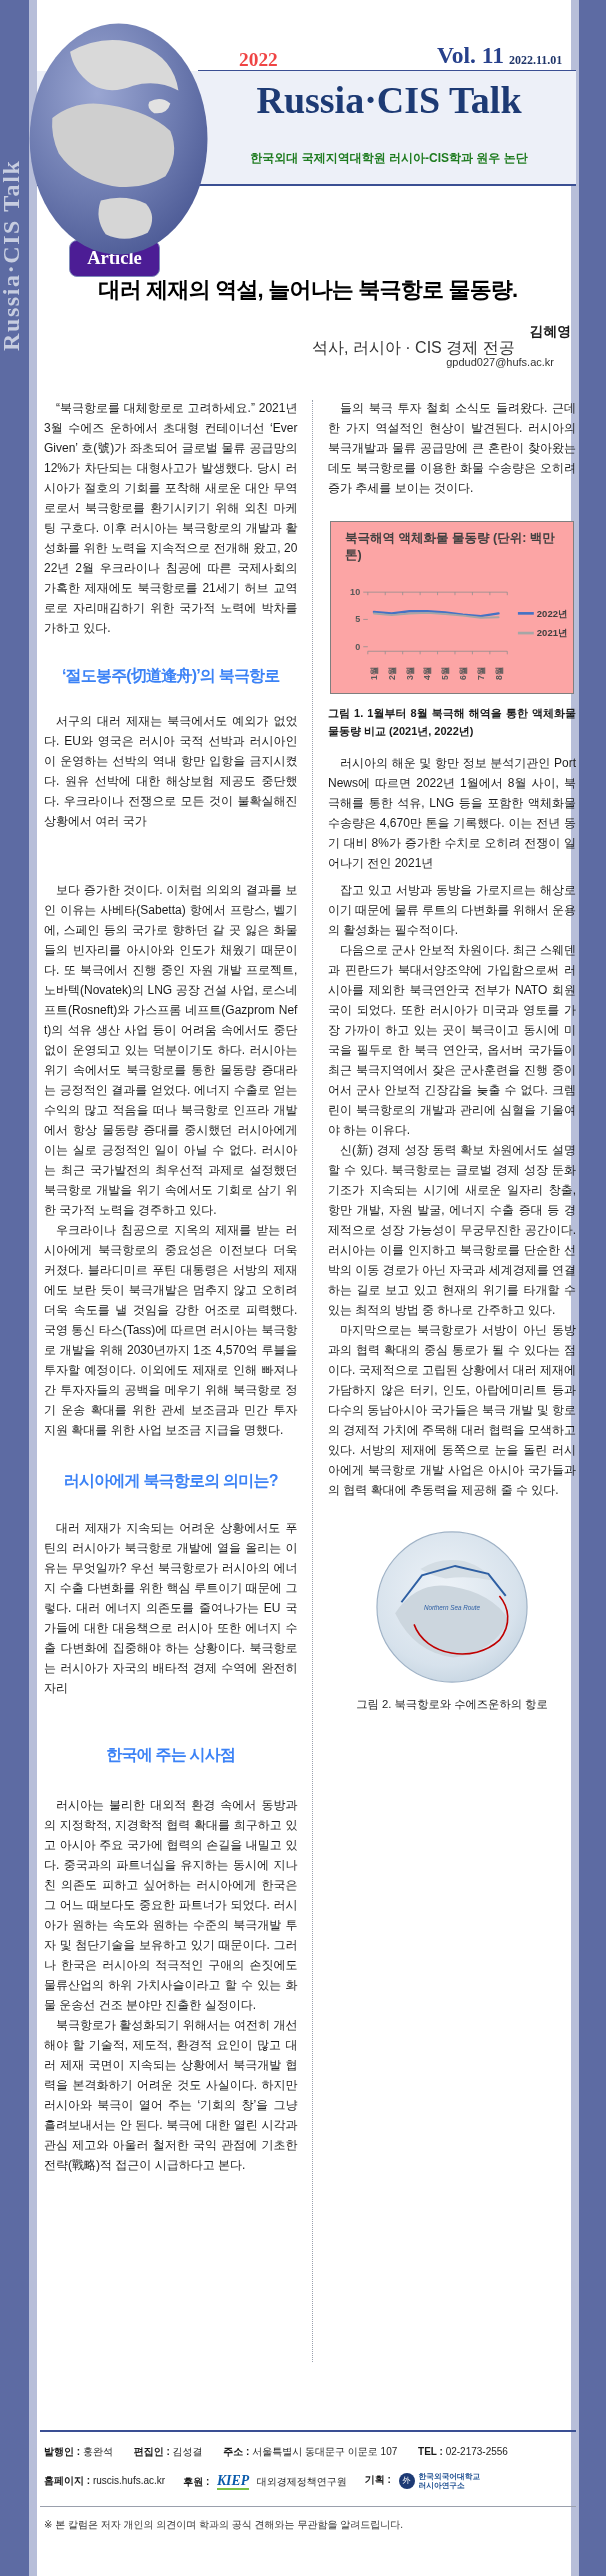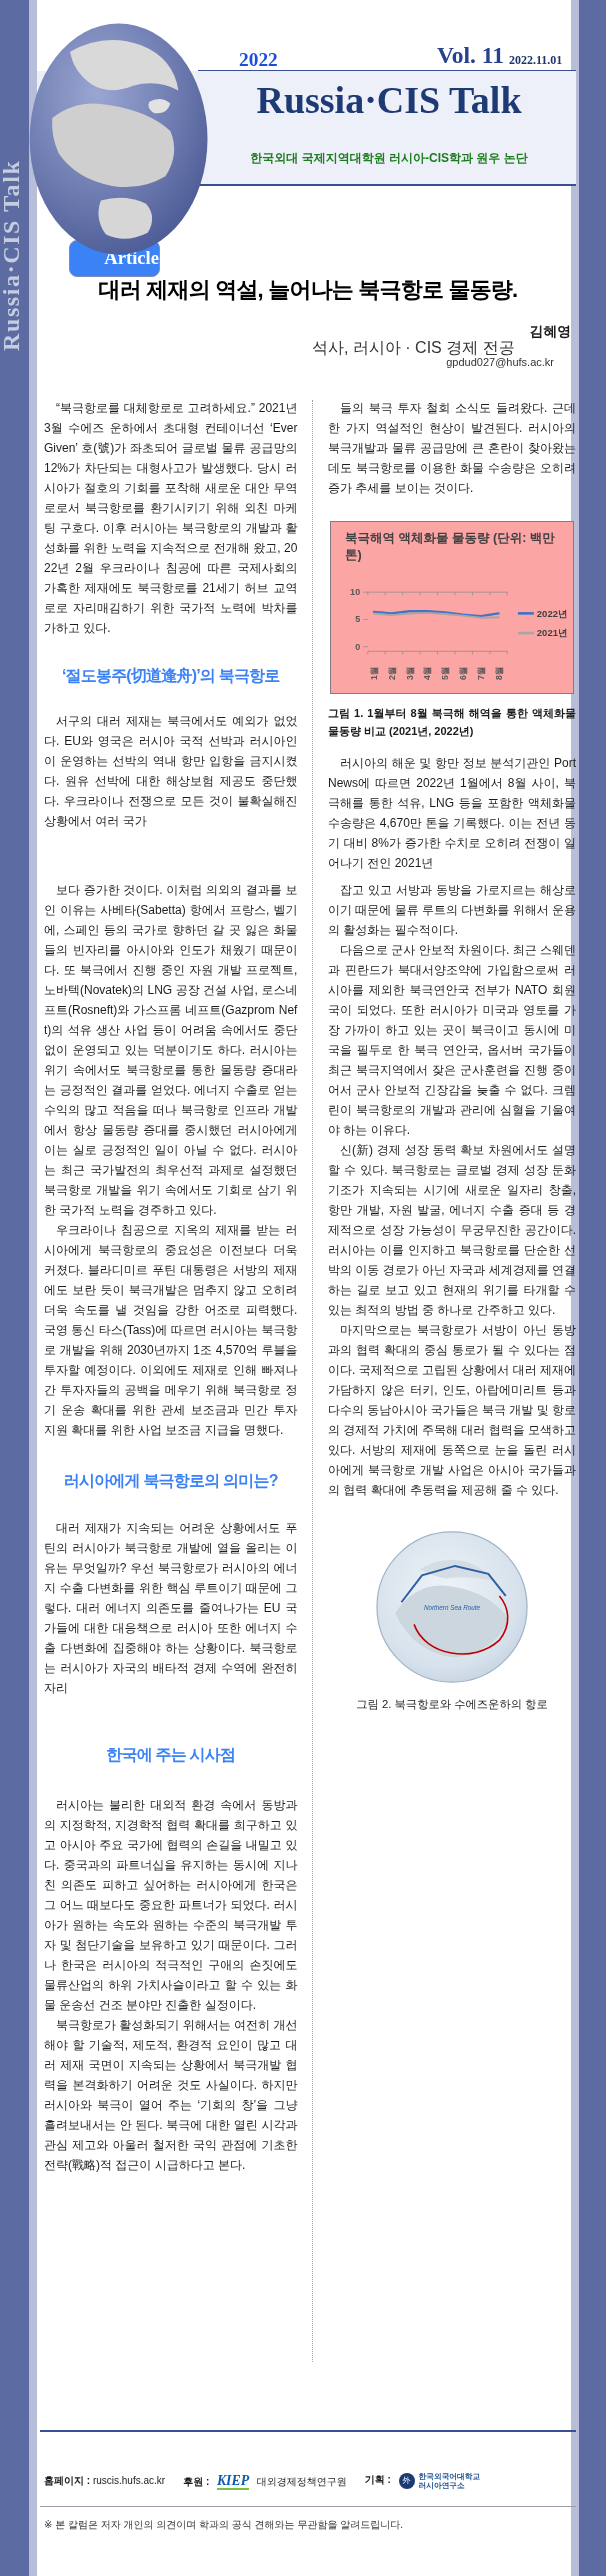--- a/index.html
+++ b/index.html
@@ -11,38 +11,38 @@
   .strip-left-inner { position:absolute; left:29px; top:0; width:8px; height:2576px; background:#b7bed9; }
   .strip-right-inner{ position:absolute; right:28px; top:0; width:8px; height:2576px; background:#b7bed9; }
   .strip-right-outer{ position:absolute; right:0; top:0; width:28px; height:2576px; background:#5d6ba3; }
   .side-vertical { position:absolute; left:-2.4px; top:81px; height:348px; width:34px;
     writing-mode:vertical-rl; transform:rotate(180deg);
     font-family:"Liberation Serif","DejaVu Serif",serif; font-size:24px; font-weight:bold;
     color:#c7cde0; letter-spacing:1.6px; text-align:center; }
 
   
   .m-year { position:absolute; left:239px; top:49px; font-family:"Liberation Serif",serif;
-    font-size:19.4px; font-weight:bold; color:#1d4ed8; }
+    font-size:19.4px; font-weight:bold; color:#ef4444; }
   .m-vol  { position:absolute; left:437px; top:42px; font-family:"Liberation Serif",serif;
     font-size:23.5px; font-weight:bold; color:#27418c; }
   .m-date { position:absolute; left:509px; top:53px; font-family:"Liberation Serif",serif;
     font-size:12px; font-weight:bold; color:#1f3569; }
   .rule-top { position:absolute; left:198px; top:70px; width:378px; height:1.6px; background:#3a4f93; }
   .band { position:absolute; left:37px; top:71px; width:539px; height:114px; background:#edf0f8; }
   .nl-title { position:absolute; left:202px; top:78px; width:374px; text-align:center;
     font-family:"Liberation Serif","DejaVu Serif",serif; font-size:38px; font-weight:bold; color:#1d3a74; }
   .nl-sub { position:absolute; left:202px; top:150px; width:374px; text-align:center;
     font-size:12px; font-weight:bold; color:#1e7b1f; }
   .rule-band-bottom { position:absolute; left:37px; top:184px; width:539px; height:1.6px; background:#3a4f93; }
 
   .globe { position:absolute; left:28px; top:21px; z-index:5; }
 
   
-  .badge { position:absolute; left:69px; top:240px; width:91px; height:37px; background:#3b82f6;
-    border:1.6px solid #7e8cba; border-radius:8px; color:#ffffff; text-align:right;
+  .badge { position:absolute; left:69px; top:240px; width:91px; height:37px; background:#4c1d95;
+    border:1.6px solid #7e8cba; border-radius:8px; color:#ffffff; text-align:center;
     font-family:"Liberation Serif",serif; font-size:18.6px; font-weight:bold; line-height:34px; }
   .a-title { position:absolute; left:57px; top:275px; width:502px; text-align:center;
     font-size:22px; font-weight:bold; color:#000000; letter-spacing:-0.8px; }
   .a-author { position:absolute; right:36px; top:323px; width:259px; text-align:right;
     font-size:13.8px; font-weight:bold; color:#1a1a1a; }
   .a-role   { position:absolute; right:36px; top:338px; width:259px; text-align:left;
     font-size:16px; color:#333333; }
   .a-email  { position:absolute; right:53px; top:356px; width:259px; text-align:right;
     font-size:11px; color:#333333; }
 
@@ -223,20 +223,30 @@
   <div class="block" id="block3">
     <div class="colL">
       <h2 class="sec" id="heading3">한국에 주는 시사점</h2>
       <p>러시아는 불리한 대외적 환경 속에서 동방과의 지정학적, 지경학적 협력 확대를 희구하고 있고 아시아 주요 국가에 협력의 손길을 내밀고 있다. 중국과의 파트너십을 유지하는 동시에 지나친 의존도 피하고 싶어하는 러시아에게 한국은 그 어느 때보다도 중요한 파트너가 되었다. 러시아가 원하는 속도와 원하는 수준의 북극개발 투자 및 첨단기술을 보유하고 있기 때문이다. 그러나 한국은 러시아의 적극적인 구애의 손짓에도 물류산업의 하위 가치사슬이라고 할 수 있는 화물 운송선 건조 분야만 진출한 실정이다.</p>
       <p>북극항로가 활성화되기 위해서는 여전히 개선해야 할 기술적, 제도적, 환경적 요인이 많고 대러 제재 국면이 지속되는 상황에서 북극개발 협력을 본격화하기 어려운 것도 사실이다. 하지만 러시아와 북극이 열어 주는 ‘기회의 창’을 그냥 흘려보내서는 안 된다. 북극에 대한 열린 시각과 관심 제고와 아울러 철저한 국익 관점에 기초한 전략(戰略)적 접근이 시급하다고 본다.</p>
     </div>
     <div class="colR"></div>
   </div>
 
   <div class="f-rule"></div>
+  <div class="f-row1">
+    <span class="f-item"><span class="f-label">발행인 :</span>
+      <span>홍완석</span></span>
+    <span class="f-item"><span class="f-label">편집인 :</span>
+      <span>김성결</span></span>
+    <span class="f-item"><span class="f-label">주소 :</span>
+      <span>서울특별시 동대문구 이문로 107</span></span>
+    <span class="f-item"><span class="f-label">TEL :</span>
+      <span>02-2173-2556</span></span>
+  </div>
   <div class="f-row2">
     <span class="f-item"><span class="f-label">홈페이지 :</span>
       <span>ruscis.hufs.ac.kr</span></span>
     <span class="f-item"><span class="f-label">후원 :</span>
       <span class="kiep">KIEP</span>
       <span>대외경제정책연구원</span></span>
     <span class="f-item"><span class="f-label">기획 :</span>
       <span class="inst">
         <span class="inst-emblem">外</span>
         <span class="inst-text">

